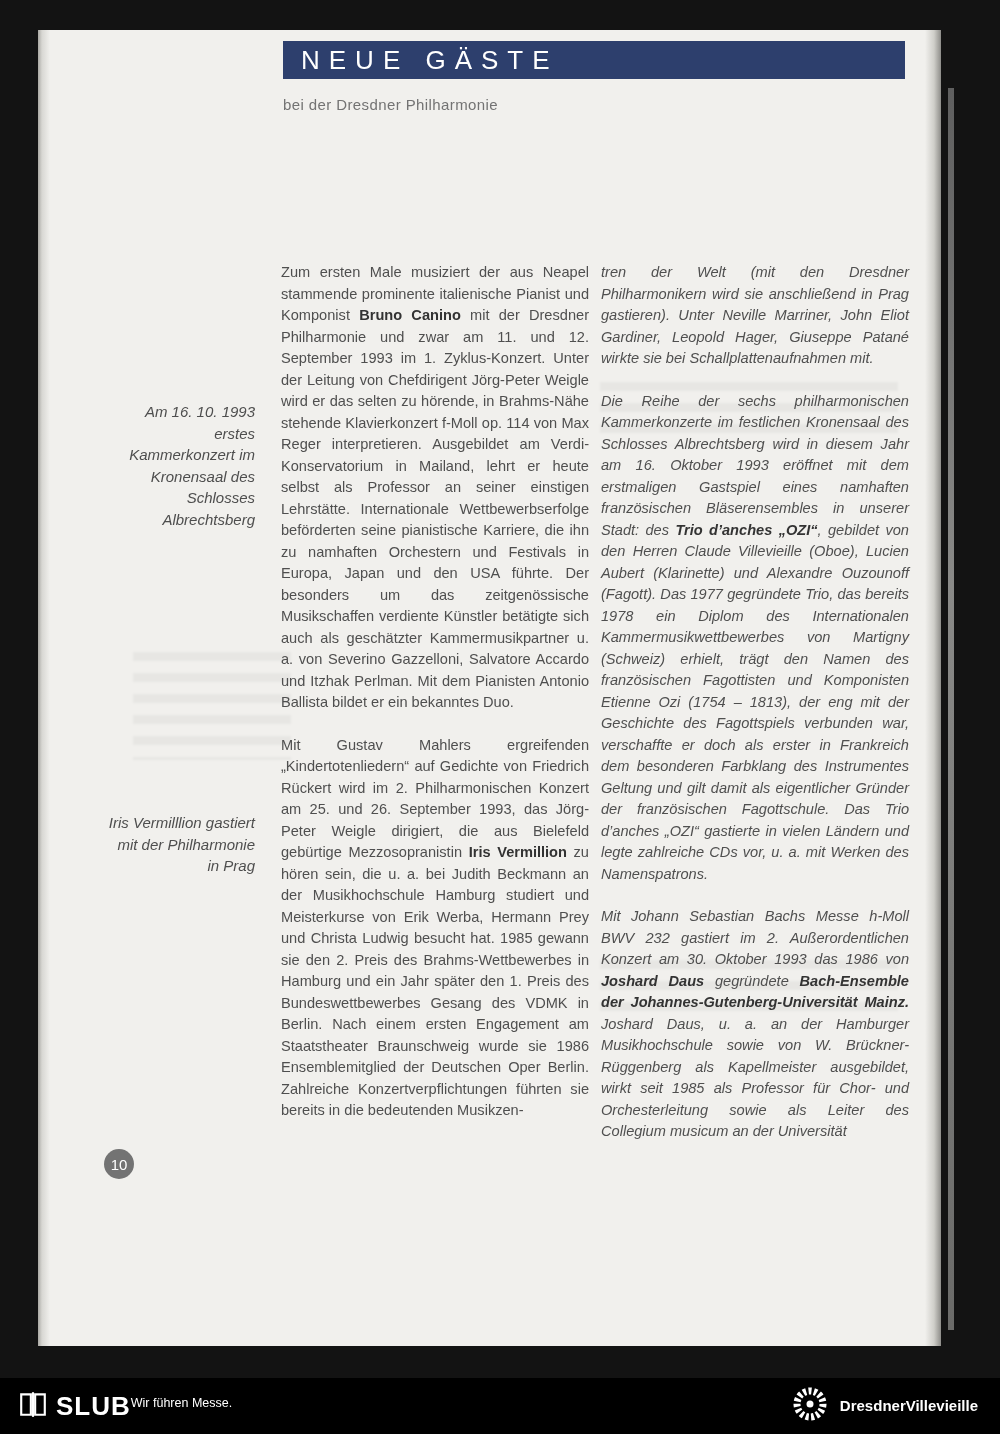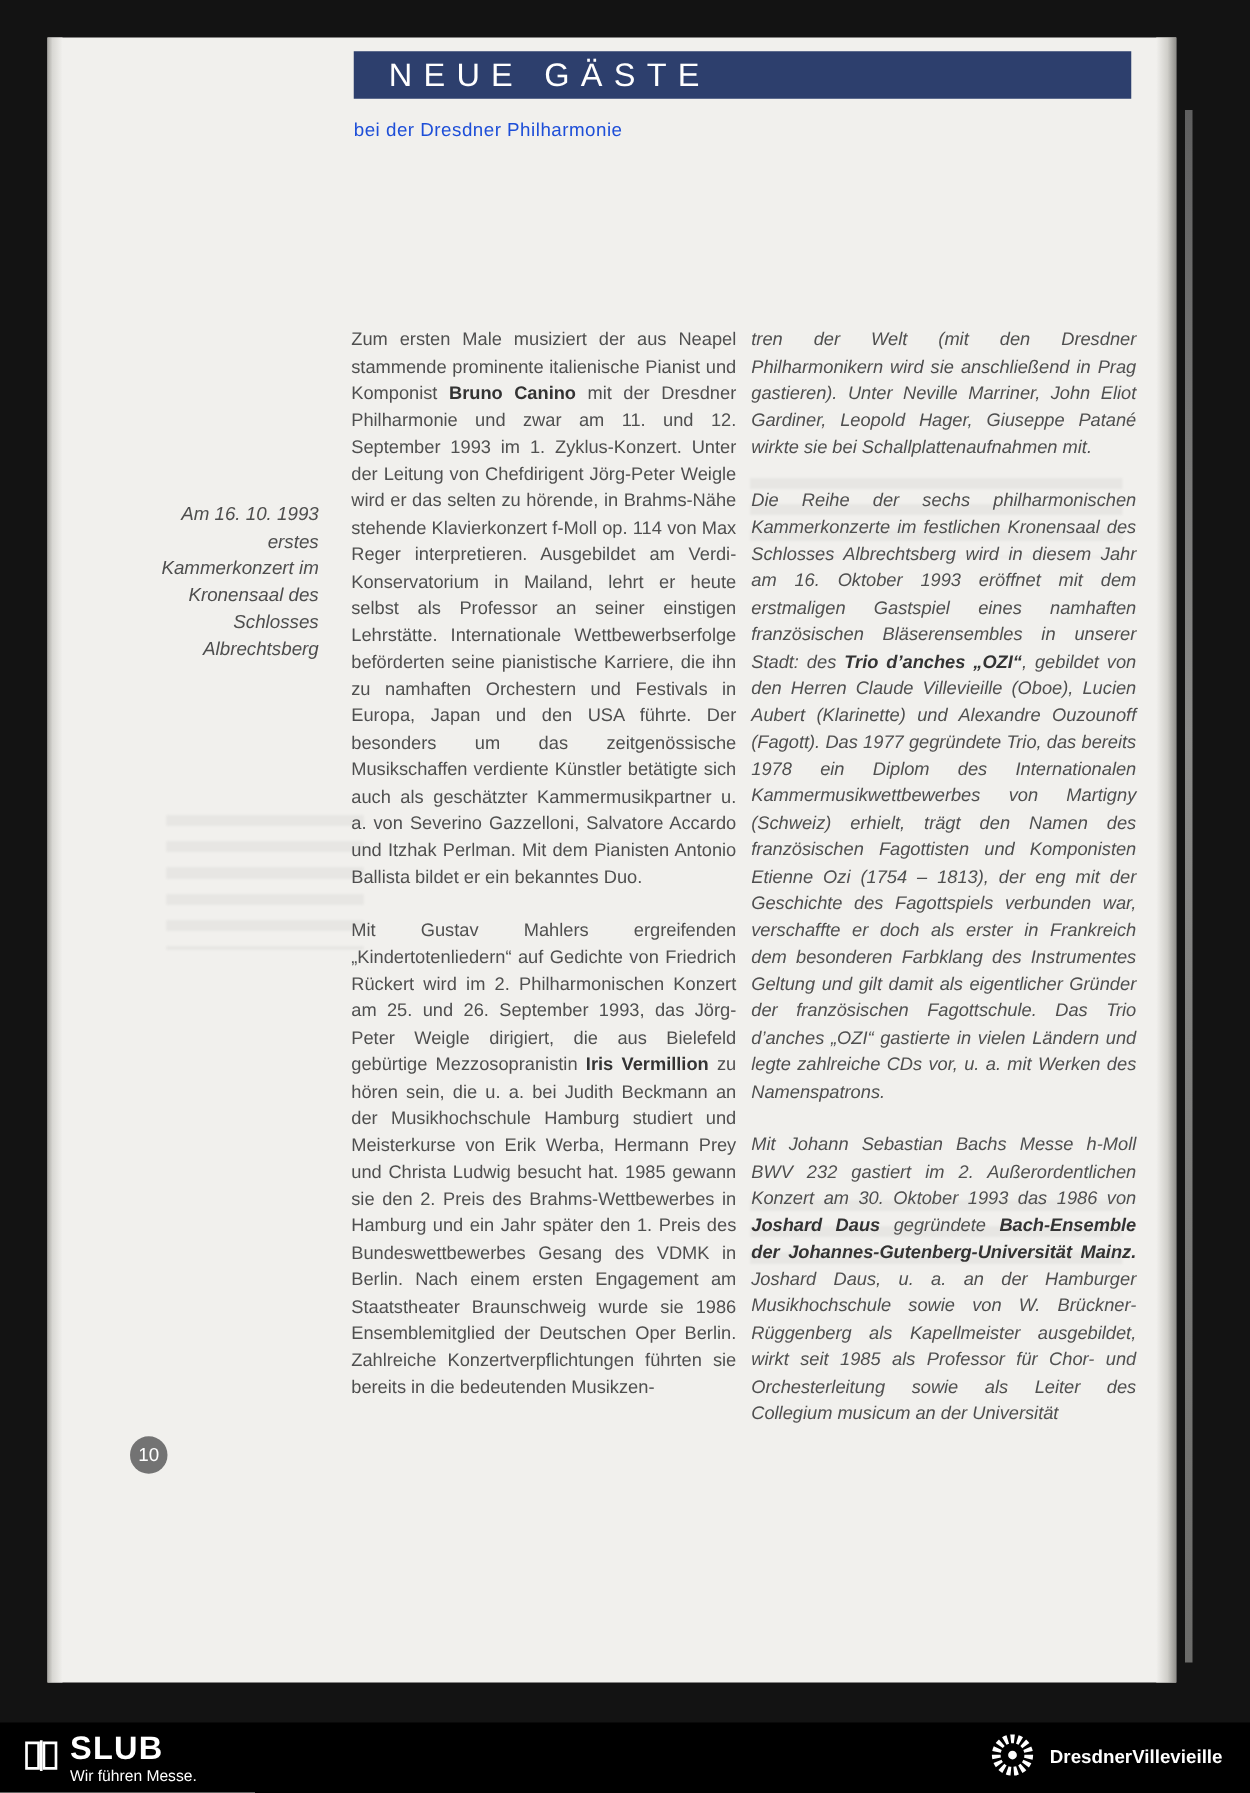--- a/index.html
+++ b/index.html
@@ -39,26 +39,26 @@
   }
   .bleed-1{left:562px;top:352px;width:298px;height:64px;}
   .bleed-2{left:95px;top:622px;width:158px;height:108px;}
   .bleed-3{left:562px;top:930px;width:298px;height:58px;}
 
   
   .header-bar{
     position:absolute;left:245px;top:11px;width:622px;height:38px;
     background:#2d3f6d;color:#ffffff;
     display:flex;align-items:center;
-    padding-left:28px;box-sizing:border-box;
+    padding-left:18px;box-sizing:border-box;
     font-size:26px;letter-spacing:9px;font-weight:400;
   }
   .subtitle{
     position:absolute;left:245px;top:66px;
-    font-size:15px;color:#1d4ed8;letter-spacing:0.4px;
+    font-size:15px;color:#737373;letter-spacing:0.4px;
   }
 
   
   .margin-note{
     position:absolute;left:67px;width:150px;text-align:right;
     font-style:italic;font-size:15px;line-height:21.5px;color:#4e4e4e;
   }
   .note-1{top:234px;}
   .note-2{top:371px;font-style:italic;}
   .note-3{top:782px;}
@@ -82,21 +82,21 @@
   }
 
   
   .footer{
     position:absolute;left:0;bottom:0;width:1000px;height:56px;
     background:#000000;color:#ffffff;
     display:flex;align-items:center;justify-content:space-between;
     padding:0 16px 0 18px;box-sizing:border-box;
   }
   .slub-wrap{display:flex;align-items:center;gap:8px;}
-  .slub-text{display:flex;flex-direction:column;}
+  .slub-text{display:flex;flex-direction:row;}
   .slub-name{font-size:26px;font-weight:700;letter-spacing:1px;line-height:1;}
   .slub-tagline{font-size:12.5px;margin-top:3px;}
   .phil-wrap{display:flex;align-items:center;gap:12px;margin-right:6px;}
   .phil-text{display:flex;flex-direction:row;font-size:15px;font-weight:700;line-height:1.25;}
 </style>
 </head>
 <body>
 
 <div class="stage">
 
@@ -105,20 +105,21 @@
     <div class="bleed bleed-1"></div>
     <div class="bleed bleed-2"></div>
     <div class="bleed bleed-3"></div>
 
     <div class="header-bar">
       <span>NEUE GÄSTE</span>
     </div>
     <div class="subtitle">bei der Dresdner Philharmonie</div>
 
     <div class="margin-note note-2">Am 16. 10. 1993 erstes Kammerkonzert im Kronensaal des Schlosses Albrechtsberg</div>
+    <div class="margin-note note-3">Iris Vermilllion gastiert mit der Philharmonie in Prag</div>
 
     <div class="col col-1">
       <p><span>Zum ersten Male musiziert der aus Neapel stammende prominente italienische Pianist und Komponist </span><span class="b">Bruno Canino</span><span> mit der Dresdner Philharmonie und zwar am 11. und 12. September 1993 im 1. Zyklus-Konzert. Unter der Leitung von Chefdirigent Jörg-Peter Weigle wird er das selten zu hörende, in Brahms-Nähe stehende Klavierkonzert f-Moll op. 114 von Max Reger interpretieren. Ausgebildet am Verdi-Konservatorium in Mailand, lehrt er heute selbst als Professor an seiner einstigen Lehrstätte. Internationale Wettbewerbserfolge beförderten seine pianistische Karriere, die ihn zu namhaften Orchestern und Festivals in Europa, Japan und den USA führte. Der besonders um das zeitgenössische Musikschaffen verdiente Künstler betätigte sich auch als geschätzter Kammermusikpartner u. a. von Severino Gazzelloni, Salvatore Accardo und Itzhak Perlman. Mit dem Pianisten Antonio Ballista bildet er ein bekanntes Duo.</span></p>
       <p><span>Mit Gustav Mahlers ergreifenden „Kindertotenliedern“ auf Gedichte von Friedrich Rückert wird im 2. Philharmonischen Konzert am 25. und 26. September 1993, das Jörg-Peter Weigle dirigiert, die aus Bielefeld gebürtige Mezzosopranistin </span><span class="b">Iris Vermillion</span><span> zu hören sein, die u. a. bei Judith Beckmann an der Musikhochschule Hamburg studiert und Meisterkurse von Erik Werba, Hermann Prey und Christa Ludwig besucht hat. 1985 gewann sie den 2. Preis des Brahms-Wettbewerbes in Hamburg und ein Jahr später den 1. Preis des Bundeswettbewerbes Gesang des VDMK in Berlin. Nach einem ersten Engagement am Staatstheater Braunschweig wurde sie 1986 Ensemblemitglied der Deutschen Oper Berlin. Zahlreiche Konzertverpflichtungen führten sie bereits in die bedeutenden Musikzen-</span></p>
     </div>
     <div class="col col-2">
       <p><span>tren der Welt (mit den Dresdner Philharmonikern wird sie anschließend in Prag gastieren). Unter Neville Marriner, John Eliot Gardiner, Leopold Hager, Giuseppe Patané wirkte sie bei Schallplattenaufnahmen mit.</span></p>
       <p><span>Die Reihe der sechs philharmonischen Kammerkonzerte im festlichen Kronensaal des Schlosses Albrechtsberg wird in diesem Jahr am 16. Oktober 1993 eröffnet mit dem erstmaligen Gastspiel eines namhaften französischen Bläserensembles in unserer Stadt: des </span><span class="b">Trio d’anches „OZI“</span><span>, gebildet von den Herren Claude Villevieille (Oboe), Lucien Aubert (Klarinette) und Alexandre Ouzounoff (Fagott). Das 1977 gegründete Trio, das bereits 1978 ein Diplom des Internationalen Kammermusikwettbewerbes von Martigny (Schweiz) erhielt, trägt den Namen des französischen Fagottisten und Komponisten Etienne Ozi (1754 – 1813), der eng mit der Geschichte des Fagottspiels verbunden war, verschaffte er doch als erster in Frankreich dem besonderen Farbklang des Instrumentes Geltung und gilt damit als eigentlicher Gründer der französischen Fagottschule. Das Trio d’anches „OZI“ gastierte in vielen Ländern und legte zahlreiche CDs vor, u. a. mit Werken des Namenspatrons.</span></p>
       <p><span>Mit Johann Sebastian Bachs Messe h-Moll BWV 232 gastiert im 2. Außerordentlichen Konzert am 30. Oktober 1993 das 1986 von </span><span class="b">Joshard Daus</span><span> gegründete </span><span class="b">Bach-Ensemble der Johannes-Gutenberg-Universität Mainz.</span><span> Joshard Daus, u. a. an der Hamburger Musikhochschule sowie von W. Brückner-Rüggenberg als Kapellmeister ausgebildet, wirkt seit 1985 als Professor für Chor- und Orchesterleitung sowie als Leiter des Collegium musicum an der Universität</span></p>
     </div>

